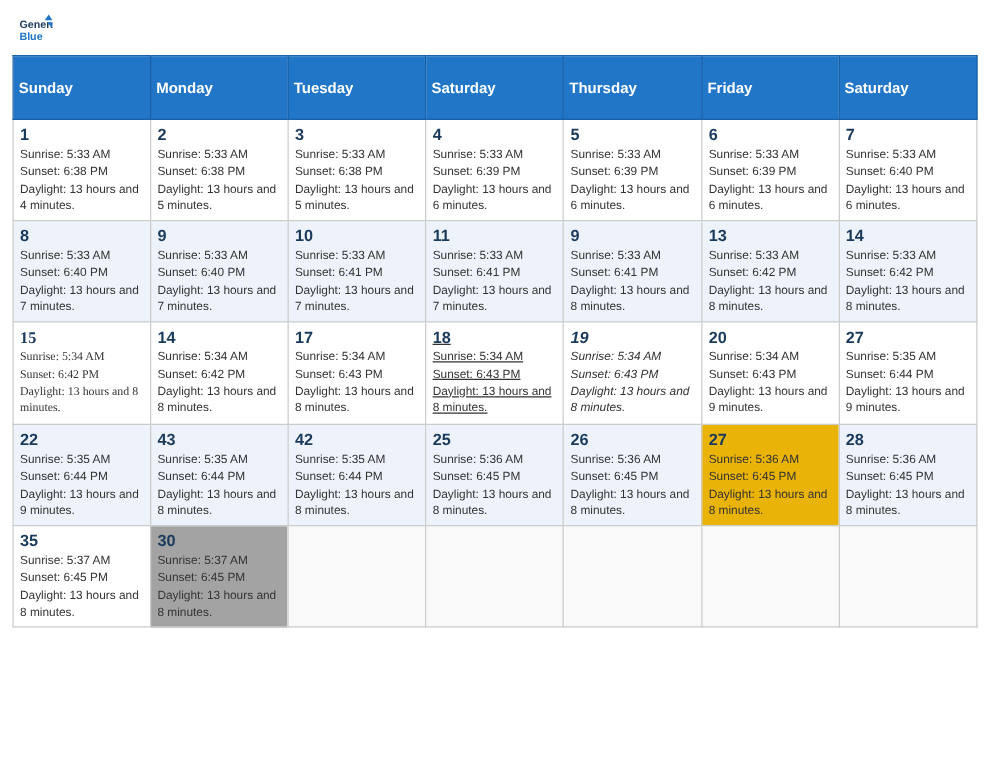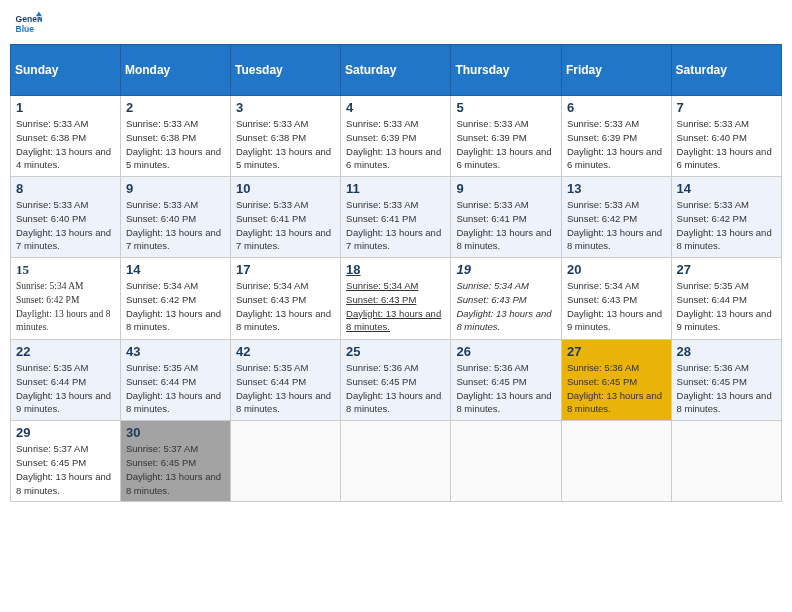--- a/index.html
+++ b/index.html
@@ -230,21 +230,21 @@
           <span class="day-number">27</span>
           <div class="day-info">Sunrise: 5:36 AM<br>Sunset: 6:45 PM<br>Daylight: 13 hours and 8 minutes.</div>
         </td>
         <td style="background: rgb(238, 243, 251);">
           <span class="day-number">28</span>
           <div class="day-info">Sunrise: 5:36 AM<br>Sunset: 6:45 PM<br>Daylight: 13 hours and 8 minutes.</div>
         </td>
       </tr>
       <tr>
         <td style="background: rgb(255, 255, 255);">
-          <span class="day-number">29</span>
+          <span class="day-number">35</span>
           <div class="day-info">Sunrise: 5:37 AM<br>Sunset: 6:45 PM<br>Daylight: 13 hours and 8 minutes.</div>
         </td>
         <td style="background: #a3a3a3;">
           <span class="day-number">30</span>
           <div class="day-info">Sunrise: 5:37 AM<br>Sunset: 6:45 PM<br>Daylight: 13 hours and 8 minutes.</div>
         </td>
         <td class="empty-cell"></td>
         <td class="empty-cell"></td>
         <td class="empty-cell"></td>
         <td class="empty-cell"></td>

